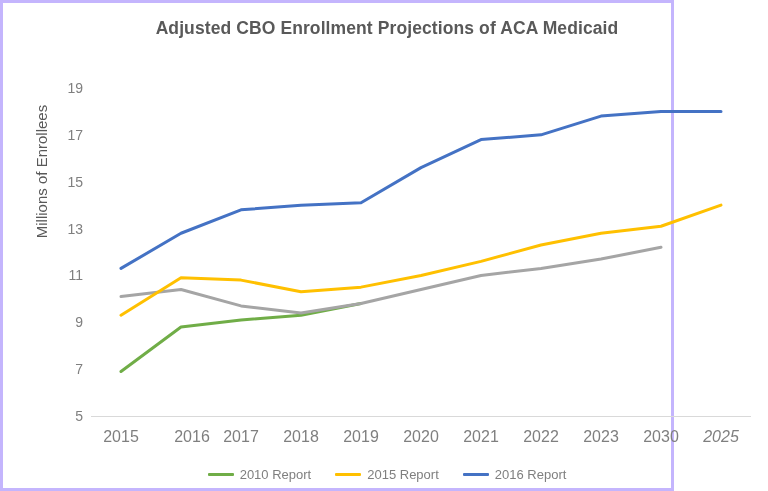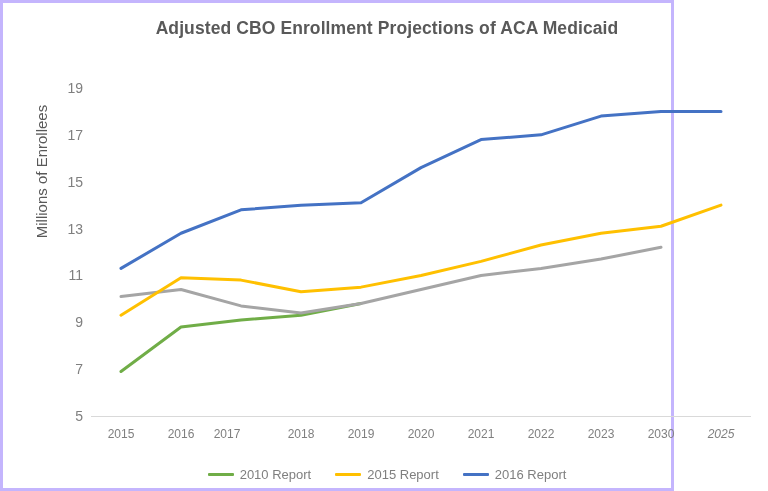--- a/index.html
+++ b/index.html
@@ -83,21 +83,21 @@
     top: 424px;
     width: 660px;
     height: 24px;
   }
   .x-tick-label {
     position: absolute;
     top: 0;
     width: 60px;
     margin-left: -30px;
     text-align: center;
-    font-size: 12px;
+    font-size: 16px;
     color: #7f7f7f;
     line-height: 1.2;
   }
   #legend {
     position: absolute;
     left: 0;
     top: 464px;
     width: 768px;
     display: flex;
     justify-content: center;
@@ -150,22 +150,22 @@
     <svg id="plot-svg" width="660" height="340" viewBox="0 0 660 340">
         <polyline points="30.00,288.49 90.00,243.97 150.00,236.94 210.00,232.26 270.00,220.54" fill="none" stroke="#70AD47" stroke-width="3" stroke-linejoin="round" stroke-linecap="round"></polyline>
         <polyline points="30.00,213.51 90.00,206.49 150.00,222.89 210.00,229.91 270.00,220.54 330.00,206.49 390.00,192.43 450.00,185.40 510.00,176.03 570.00,164.31" fill="none" stroke="#A5A5A5" stroke-width="3" stroke-linejoin="round" stroke-linecap="round"></polyline>
         <polyline points="30.00,232.26 90.00,194.77 150.00,197.11 210.00,208.83 270.00,204.14 330.00,192.43 390.00,178.37 450.00,161.97 510.00,150.26 570.00,143.23 630.00,122.14" fill="none" stroke="#FFC000" stroke-width="3" stroke-linejoin="round" stroke-linecap="round"></polyline>
         <polyline points="30.00,185.40 90.00,150.26 150.00,126.83 210.00,122.14 270.00,119.80 330.00,84.66 390.00,56.54 450.00,51.86 510.00,33.11 570.00,28.43 630.00,28.43" fill="none" stroke="#4472C4" stroke-width="3" stroke-linejoin="round" stroke-linecap="round"></polyline>
       </svg>
   </div>
 
   <div id="x-ticks">
       <div class="x-tick-label" style="left: 30px;">2015</div>
-      <div class="x-tick-label" style="left: 90px;">2016</div>
-      <div class="x-tick-label" style="left: 136px;">2017</div>
+      <div class="x-tick-label" style="left: 101px;">2016</div>
+      <div class="x-tick-label" style="left: 150px;">2017</div>
       <div class="x-tick-label" style="left: 210px;">2018</div>
       <div class="x-tick-label" style="left: 270px;">2019</div>
       <div class="x-tick-label" style="left: 330px;">2020</div>
       <div class="x-tick-label" style="left: 390px;">2021</div>
       <div class="x-tick-label" style="left: 450px;">2022</div>
       <div class="x-tick-label" style="left: 510px;">2023</div>
       <div class="x-tick-label" style="left: 570px;">2030</div>
       <div class="x-tick-label" style="left: 630px; font-style: italic;">2025</div>
     </div>
 

